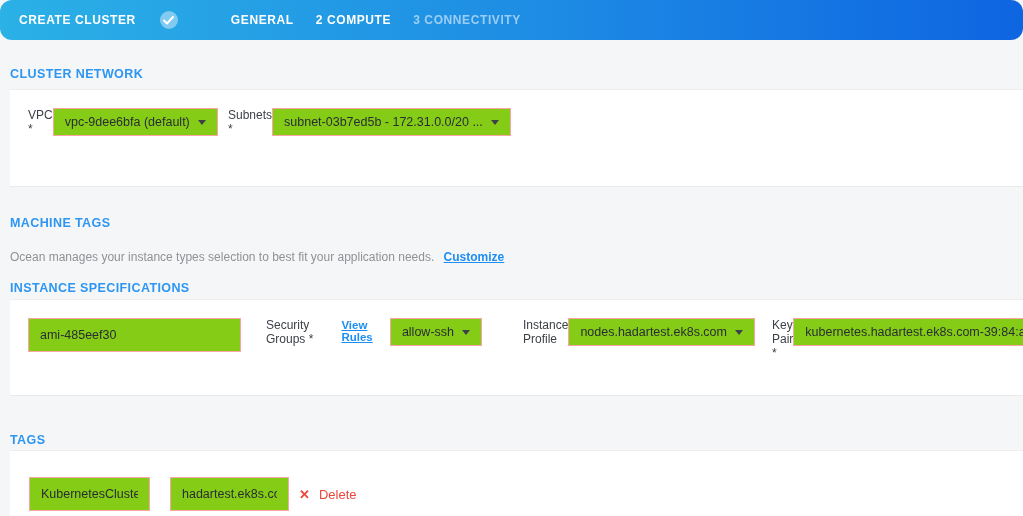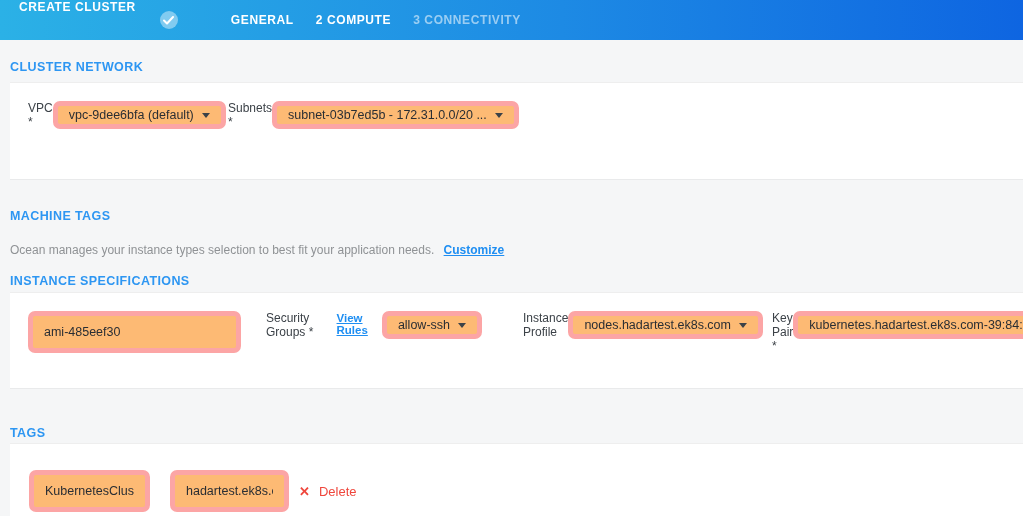--- a/index.html
+++ b/index.html
@@ -8,21 +8,23 @@
     overflow: hidden;
     background: #f5f6f7;
     font-family: "Liberation Sans", sans-serif;
   }
 
   
   .header {
     height: 40px;
     background: linear-gradient(90deg, #2bb1e6 0%, #1d8ae4 55%, #0e65e1 100%);
     display: flex;
+    align-items: center;
     color: #fff;
+    border-radius: 12px;
   }
   .header-title {
     margin-left: 19px;
     font-size: 12px;
     font-weight: bold;
     letter-spacing: .6px;
     margin-right: 24px;
     white-space: nowrap;
   }
   .step {
@@ -47,21 +49,21 @@
   .check-circle svg { display: block; }
 
   
   .section-title {
     color: #2d96f2;
     font-size: 12.5px;
     font-weight: bold;
     letter-spacing: .4px;
     margin-left: 10px;
   }
-  .t-network { margin-top: 20px; }
+  .t-network { margin-top: 27px; }
   .t-machine { margin-top: 29px; }
   .t-specs   { margin-top: 17px; }
   .t-tags    { margin-top: 37px; }
 
   .desc {
     margin: 20px 0 0 10px;
     font-size: 12px;
     color: #8f9295;
   }
   .link {
@@ -94,23 +96,23 @@
     margin-bottom: 9px;
   }
   .field-label {
     font-size: 12px;
     color: #3c4248;
   }
   .field-label-row .link { font-size: 11.5px; }
 
   .select-box, .text-input {
     height: 28px;
-    border: 5px solid #fca5a5;
-    border-radius: 7px;
-    background: #fdba74;
+    border: 1px solid #fca5a5;
+    border-radius: 0;
+    background: #84cc16;
     font-size: 12.5px;
     color: #2a2e33;
   }
   .select-box {
     display: flex;
     align-items: center;
     justify-content: space-between;
     padding: 0 11px;
     cursor: pointer;
   }

